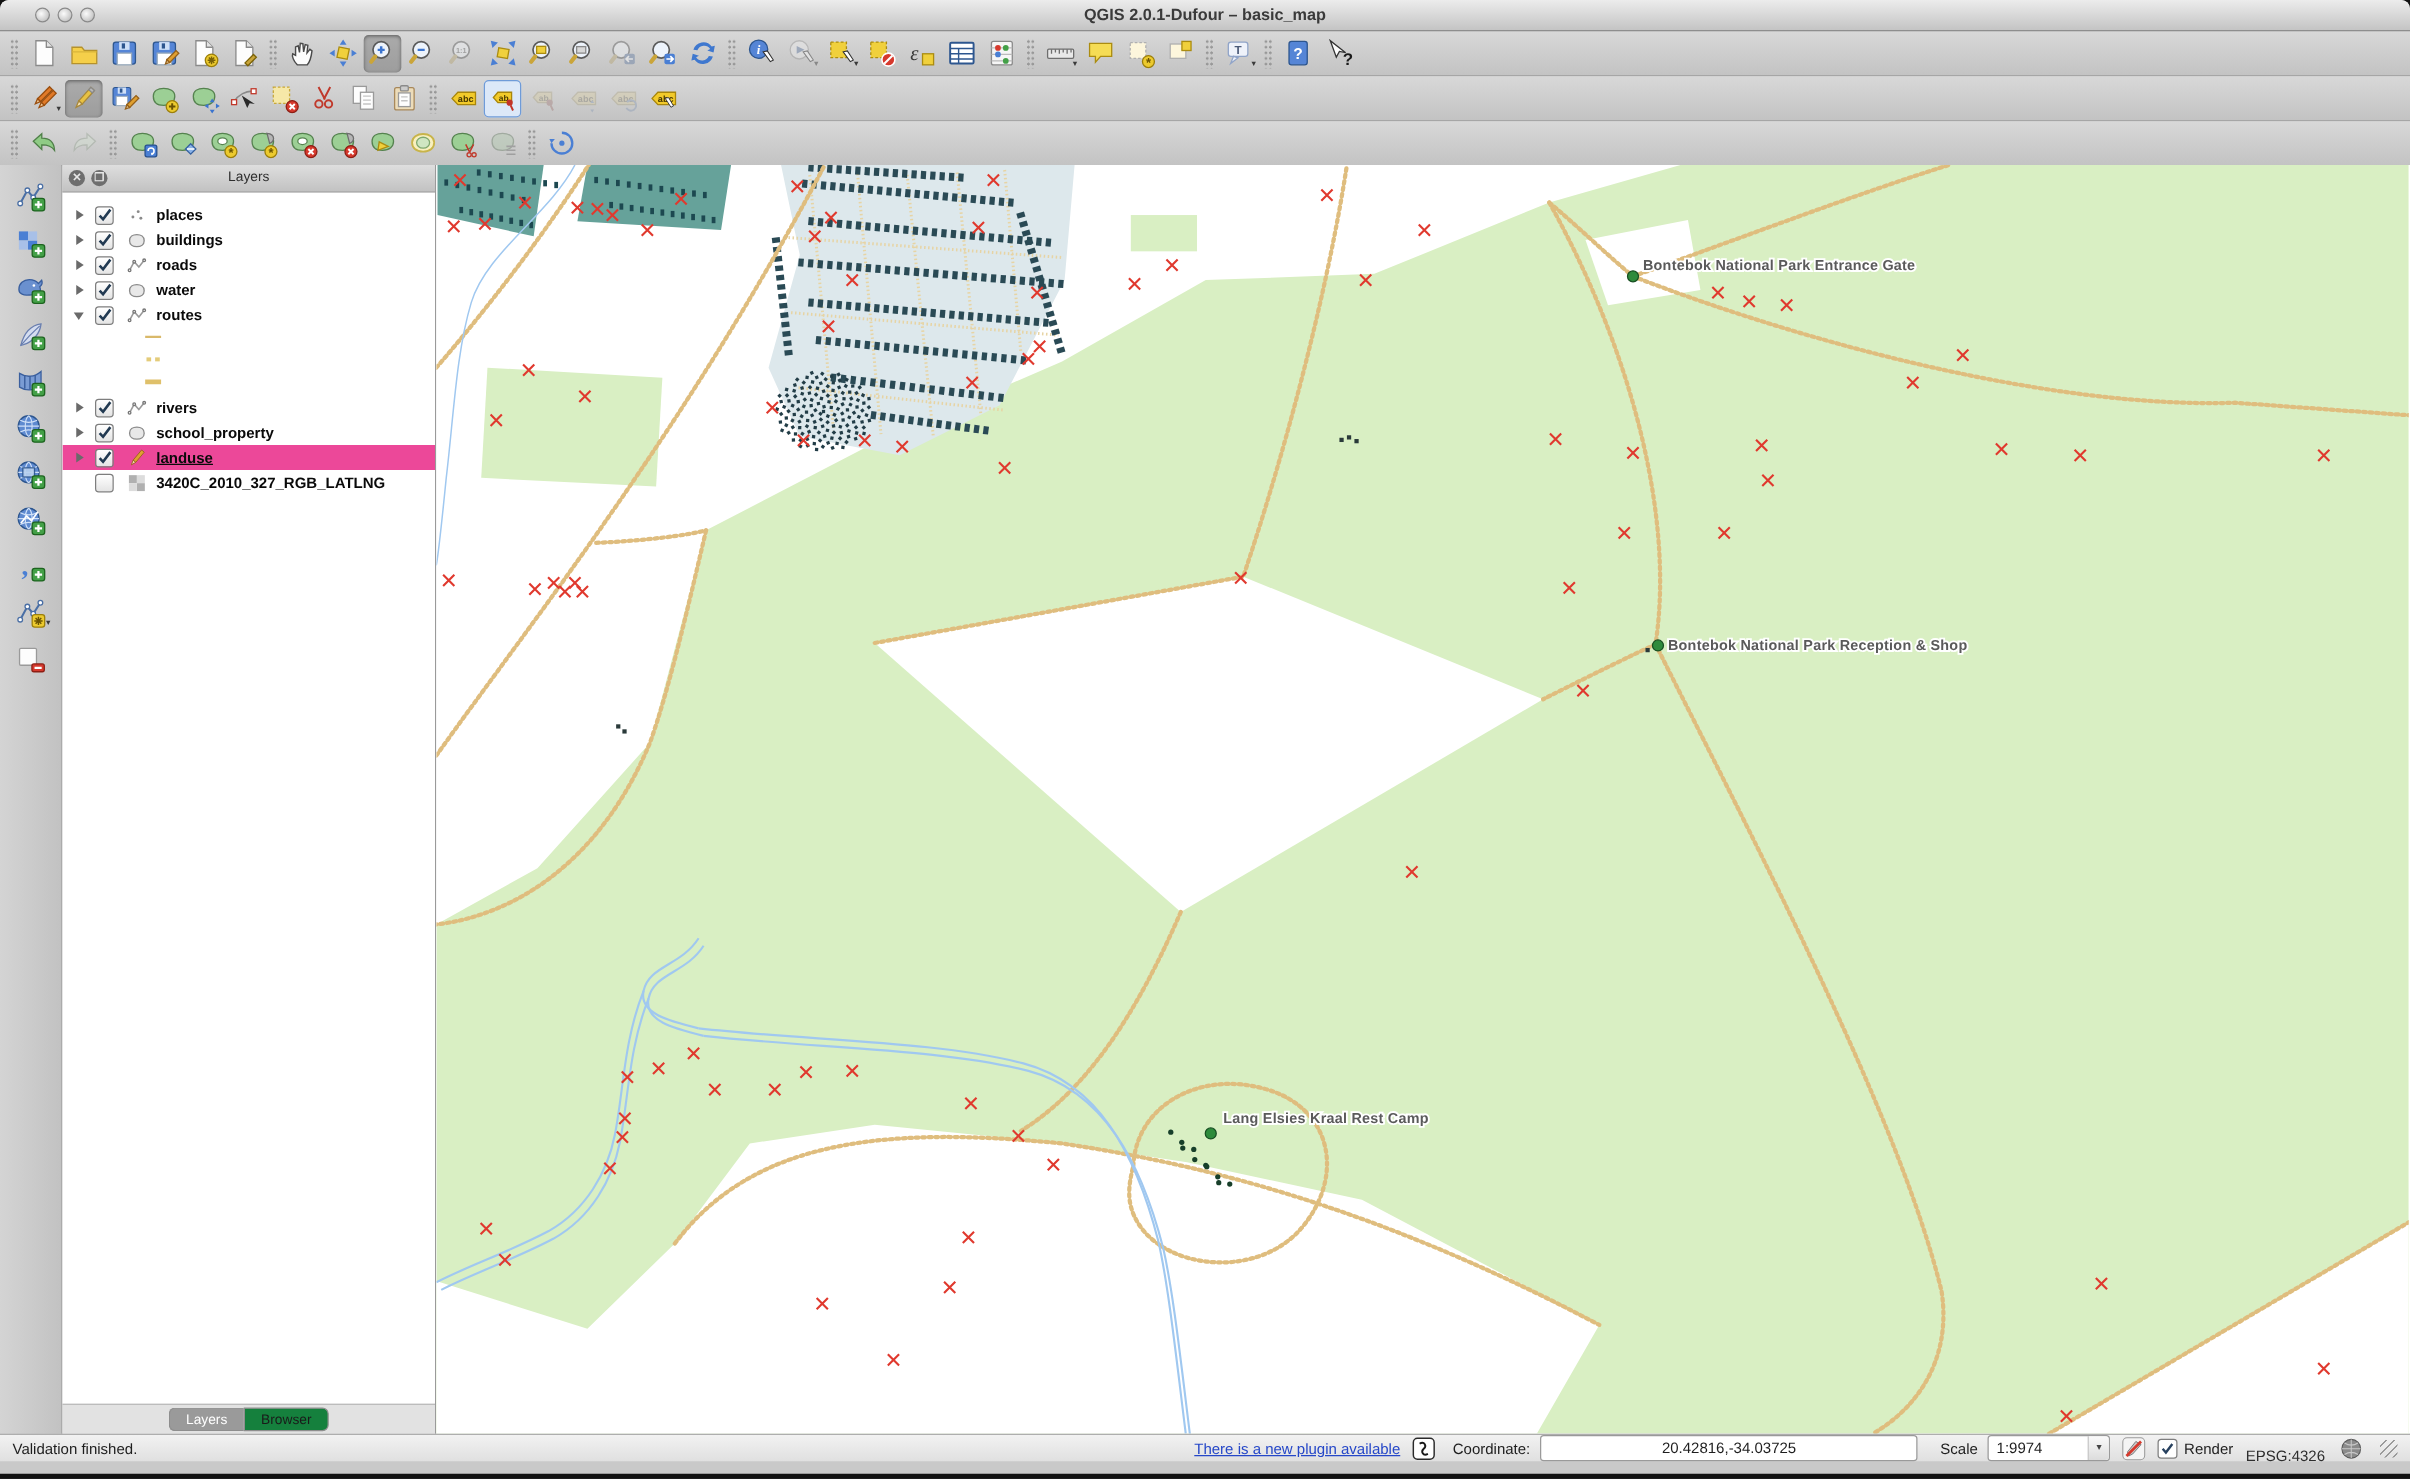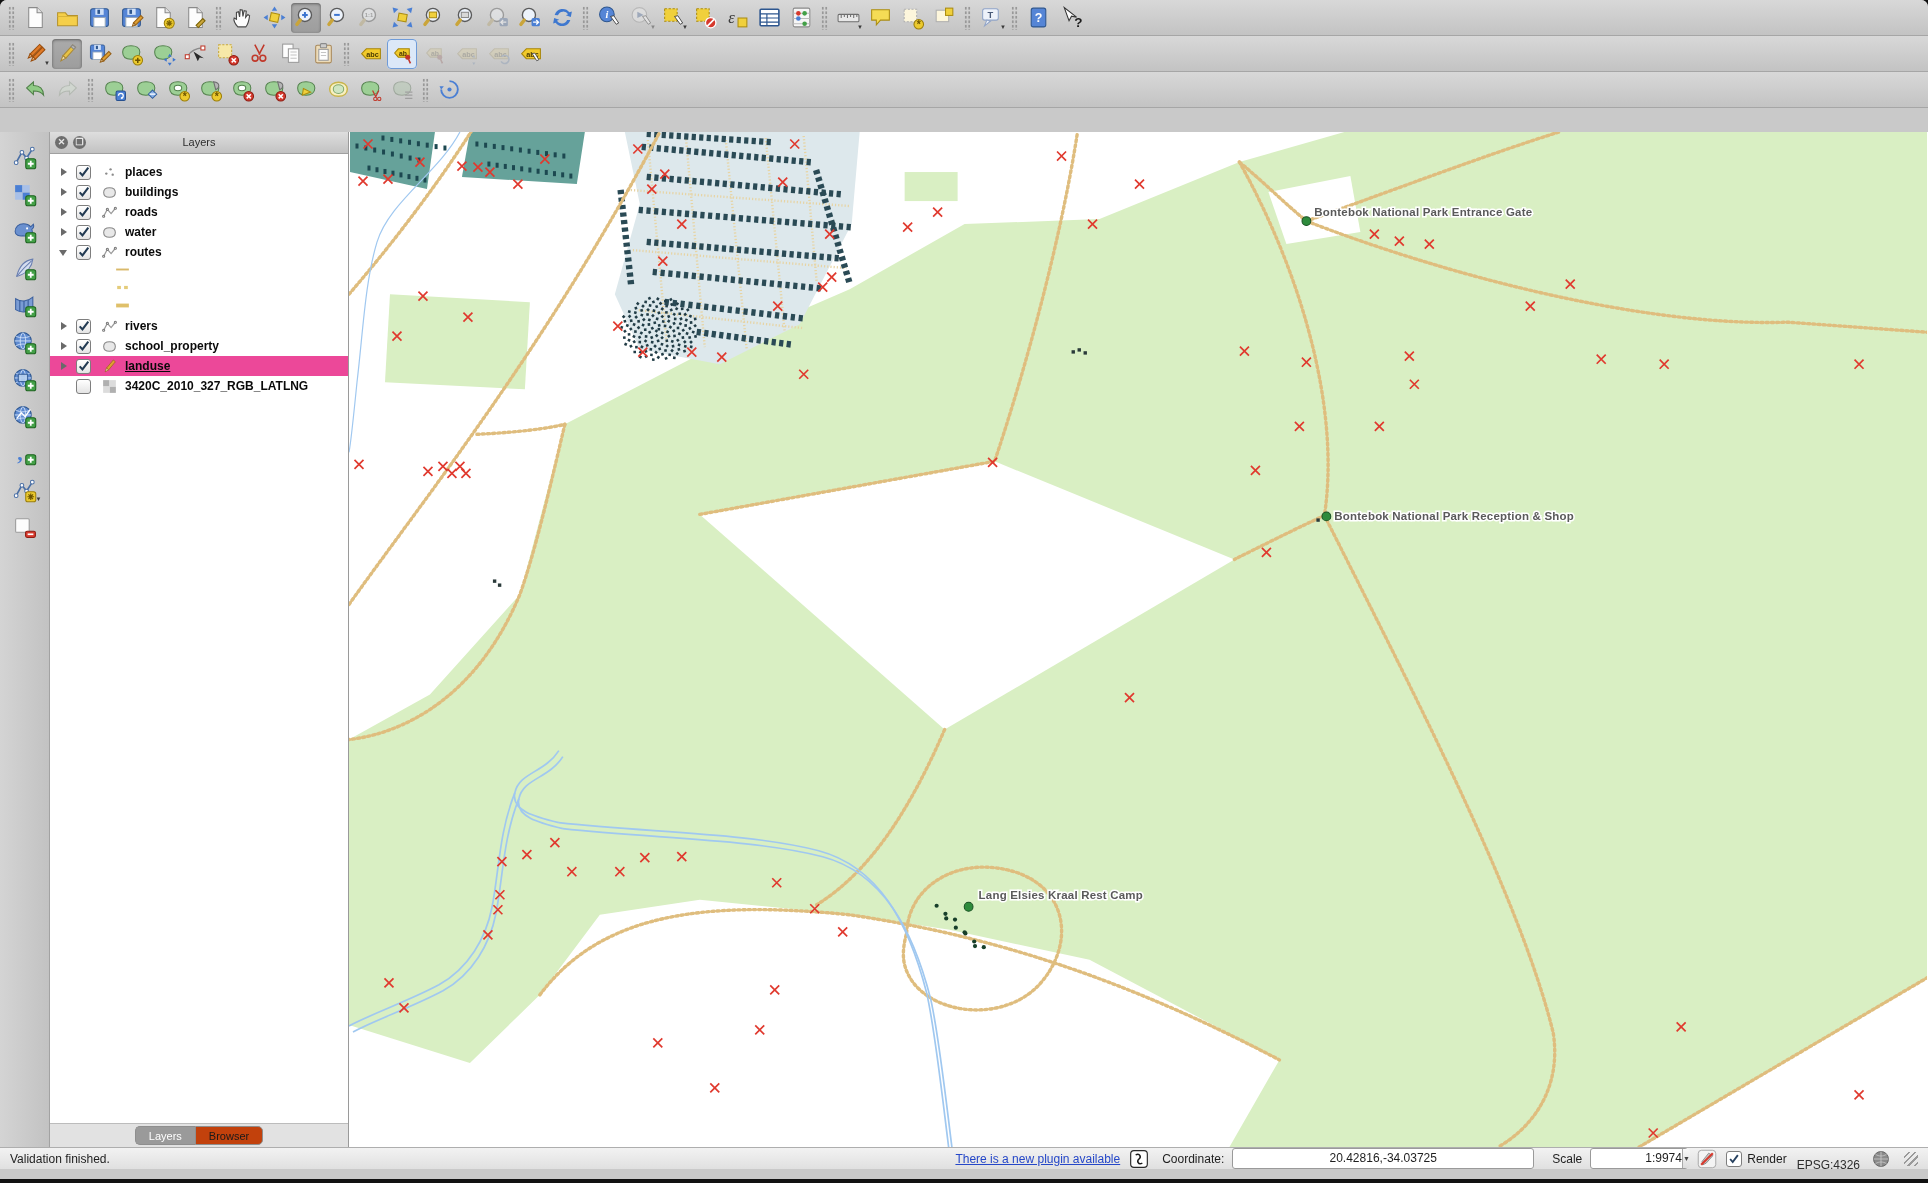--- a/index.html
+++ b/index.html
@@ -37,52 +37,58 @@
   .lrow.selected .llabel{text-decoration:underline;}
   .lrow.childrow{height:18px;font-weight:normal;}
   .arr{width:12px;height:12px;position:relative;flex:none;}
   .arr.right::after{content:"";position:absolute;left:3px;top:2px;border-left:6px solid #6a6a6a;border-top:4px solid transparent;border-bottom:4px solid transparent;}
   .arr.down::after{content:"";position:absolute;left:1px;top:4px;border-top:6px solid #6a6a6a;border-left:4px solid transparent;border-right:4px solid transparent;}
   .cb{width:15px;height:15px;border:1px solid #7e7e7e;border-radius:3px;background:linear-gradient(#ffffff,#e4e4e4);
     margin:0 6px;flex:none;display:flex;align-items:center;justify-content:center;box-sizing:border-box;}
   .lsym{width:24px;display:flex;justify-content:center;flex:none;}
   .llabel{margin-left:4px;white-space:nowrap;}
   .tabbar{height:23px;background:#e2e2e2;display:flex;justify-content:center;align-items:center;border-top:1px solid #bcbcbc;flex:none;}
-  .tab{font-size:11px;padding:2.5px 13px;border:1px solid #8e8e8e;background:#c2410c;color:#1a1a1a;}
+  .tab{font-size:11px;padding:2.5px 13px;border:1px solid #8e8e8e;background:#15803d;color:#1a1a1a;}
   .tab.active{background:#9a9a9a;color:#fff;}
   .tab:first-child{border-radius:5px 0 0 5px;border-right:none;}
   .tab:last-child{border-radius:0 5px 5px 0;}
   .canvas{flex:1;position:relative;background:#fff;overflow:hidden;}
   .canvas svg{position:absolute;left:0;top:0;}
   .mlabel{font:bold 11.5px "Liberation Sans",sans-serif;fill:#5a5a5a;stroke:#ffffff;stroke-width:3px;paint-order:stroke;letter-spacing:.2px;}
   
   .statusbar{position:absolute;left:0;top:1147px;width:1928px;height:22px;background:linear-gradient(#f2f2f2,#e0e0e0);
     border-top:1px solid #aeaeae;display:flex;align-items:center;font-size:12px;color:#1e1e1e;padding:0 10px;box-sizing:border-box;}
   .sb-msg{flex:none;}
   .sb-spacer{flex:1;}
   .sb-link{color:#2547c8;text-decoration:underline;margin-right:8px;}
   .sb-ico{width:22px;height:22px;display:flex;align-items:center;justify-content:center;margin-right:8px;flex:none;}
   .sb-label{margin:0 8px 0 4px;}
   .coordbox{width:300px;height:19px;background:#fff;border:1px solid #9a9a9a;border-radius:3px;
     text-align:center;line-height:19px;font-size:12px;margin-right:14px;}
   .combo{width:96px;height:19px;background:#fff;border:1px solid #9a9a9a;border-radius:3px;display:flex;margin-right:8px;}
-  .combo .val{flex:1;line-height:19px;padding-left:6px;font-size:12px;margin-left:48px;}
+  .combo .val{flex:1;line-height:19px;padding-left:6px;font-size:12px;}
   .combo .dd{width:16px;background:linear-gradient(#fafafa,#dcdcdc);border-left:1px solid #a8a8a8;
     display:flex;align-items:center;justify-content:center;font-size:7px;color:#444;border-radius:0 3px 3px 0;}
   .sb-cb{width:14px;height:14px;border:1px solid #7e7e7e;border-radius:3px;background:#fff;
     display:flex;align-items:center;justify-content:center;margin-right:5px;flex:none;}
   .crs{color:#2e2e2e;margin-right:10px;margin-top:12px;}
   .grip{width:14px;height:14px;margin-left:4px;
     background-image:repeating-linear-gradient(135deg,rgba(0,0,0,0) 0 3px,#9a9a9a 3px 4.5px);}
 </style>
 </head>
 <body>
 
 <div class="window">
 
+  <div class="titlebar">
+    <span class="tl" style="left:28px"></span>
+    <span class="tl" style="left:46px"></span>
+    <span class="tl" style="left:64px"></span>
+    <div class="win-title">QGIS 2.0.1-Dufour – basic_map</div>
+  </div>
 
   <div class="tbrow" id="tb1">
       <span class="tbhandle"></span>
       <span class="tbtn">
         <svg viewBox="0 0 24 24" width="25" height="25">
           <path d="M5.5 2.5h8l5 5V21.5h-13z" fill="#fdfdfd" stroke="#8a8a8a"></path>
           <path d="M13.5 2.5v5h5" fill="#e4e4e4" stroke="#8a8a8a"></path>
         </svg>
       </span>
       <span class="tbtn">

